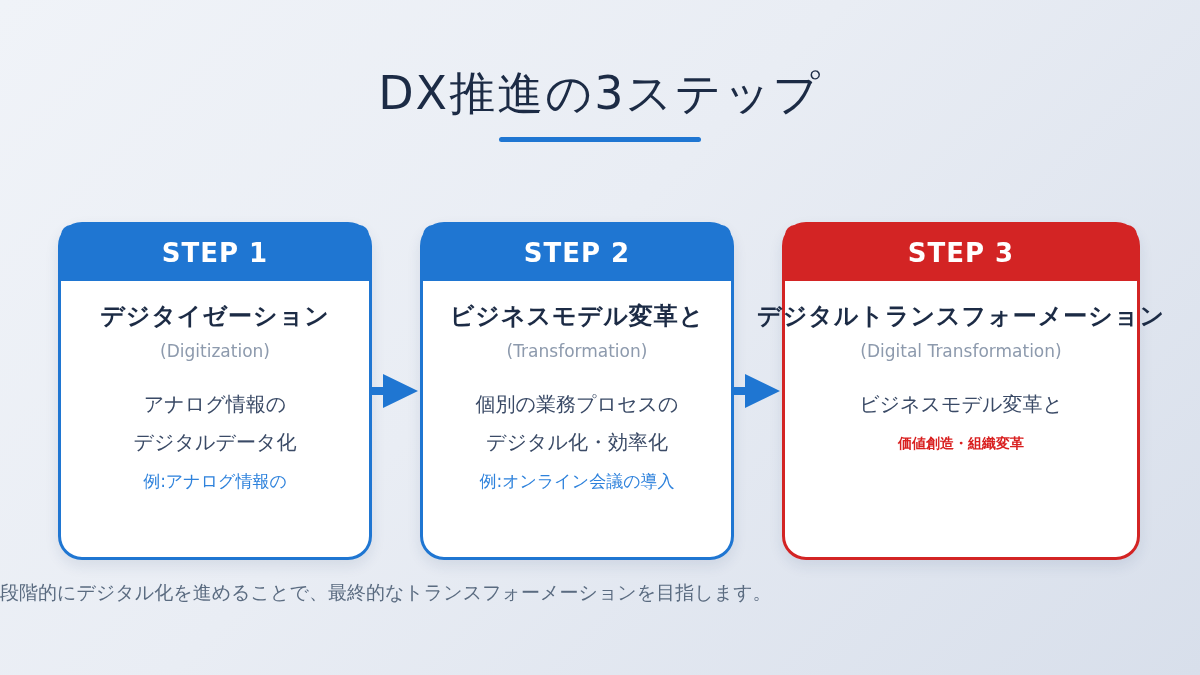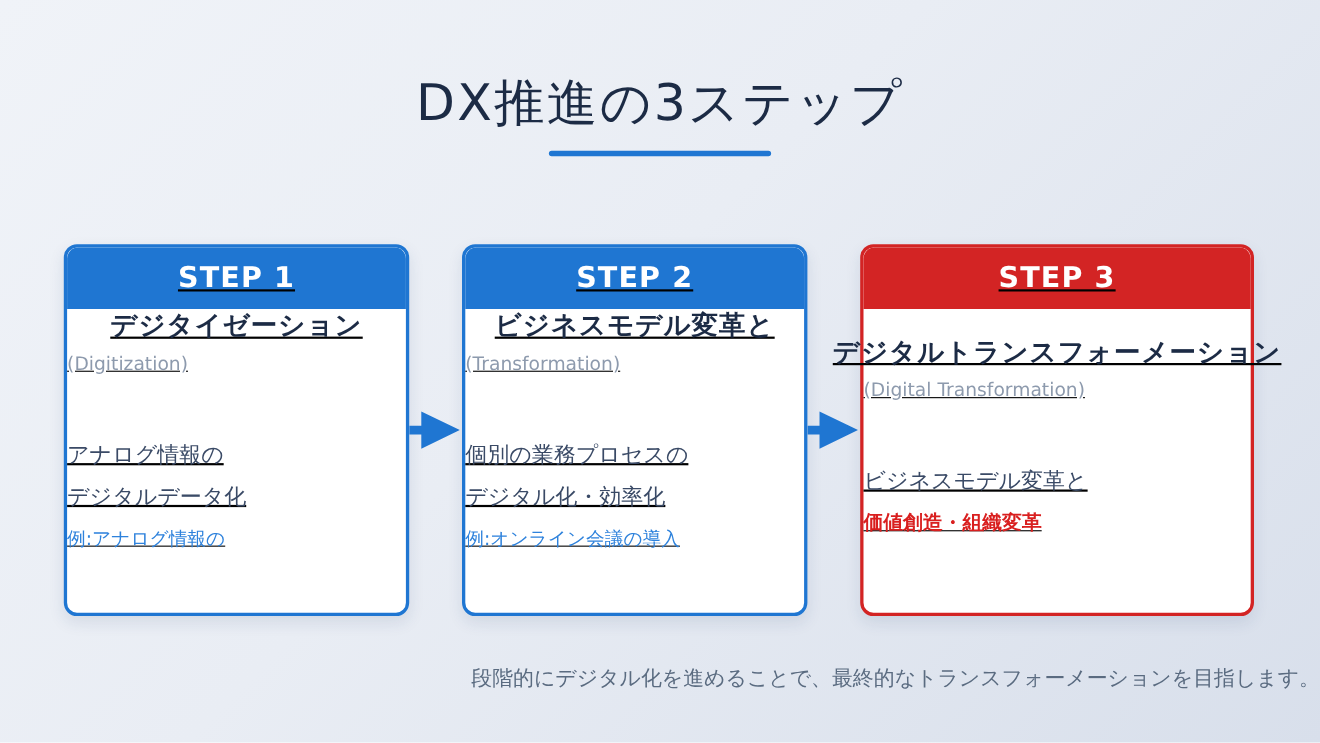--- a/index.html
+++ b/index.html
@@ -49,98 +49,98 @@
     display: flex;
     align-items: center;
     justify-content: space-between;
     padding: 0 60px 0 58px;
     box-sizing: border-box;
   }
   .card {
     width: 358px;
     height: 338px;
     box-sizing: border-box;
-    border-radius: 12px;
+    border-radius: 24px;
     background: #ffffff;
     display: flex;
     flex-direction: column;
     box-shadow: 0 6px 14px rgba(30, 60, 110, 0.10);
-    text-decoration: underline;
   }
   .card--blue { border: 3px solid #1f76d2; }
-  .card--red  { border: 3px solid #d32424; gap: 24px; }
+  .card--red  { border: 3px solid #d32424; }
 
   .card-header {
     height: 56px;
     flex: 0 0 56px;
     border-radius: 10px 10px 0 0;
     display: flex;
     align-items: center;
     justify-content: center;
     color: #ffffff;
     font-size: 26px;
     font-weight: 700;
     letter-spacing: 1px;
   }
   .card--blue .card-header { background: #1f76d2; }
   .card--red  .card-header { background: #d32424; }
 
   .card-body {
     flex: 1;
-    padding-top: 0;
+    padding-top: 20px;
     overflow: visible;
+    text-align: center;
   }
   .card-title {
     display: flex;
     justify-content: center;
     white-space: nowrap;
     font-size: 24px;
     font-weight: 800;
     letter-spacing: 1px;
     color: #1c2b45;
     line-height: 30px;
   }
   .card-sub {
     margin-top: 9px;
     font-size: 17px;
     color: #8d9aad;
     line-height: 22px;
   }
-  .card-line1 { margin-top: 52px; }
+  .card-line1 { margin-top: 23px; }
   .card-line1, .card-line2 {
     font-size: 20px;
     color: #3a4a66;
     line-height: 38px;
   }
   .card-example {
     margin-top: 8px;
     font-size: 17px;
     color: #2e82dc;
     line-height: 24px;
   }
   .card-example--highlight {
     color: #d91f1f;
     font-weight: 700;
-    font-size: 18px;
+    font-size: 14px;
   }
 
   .flow-arrow {
     flex: 0 0 auto;
     width: 48px;
     height: 40px;
     display: block;
   }
 
   
   .caption {
     position: absolute;
-    top: 603px;
+    top: 578px;
     left: 0;
     width: 100%;
-    text-align: right;
+    text-align: left;
     font-size: 19px;
     color: #5a6b80;
     line-height: 28px;
   }
 </style>
 </head>
 <body>
 
 <div class="canvas">
 

